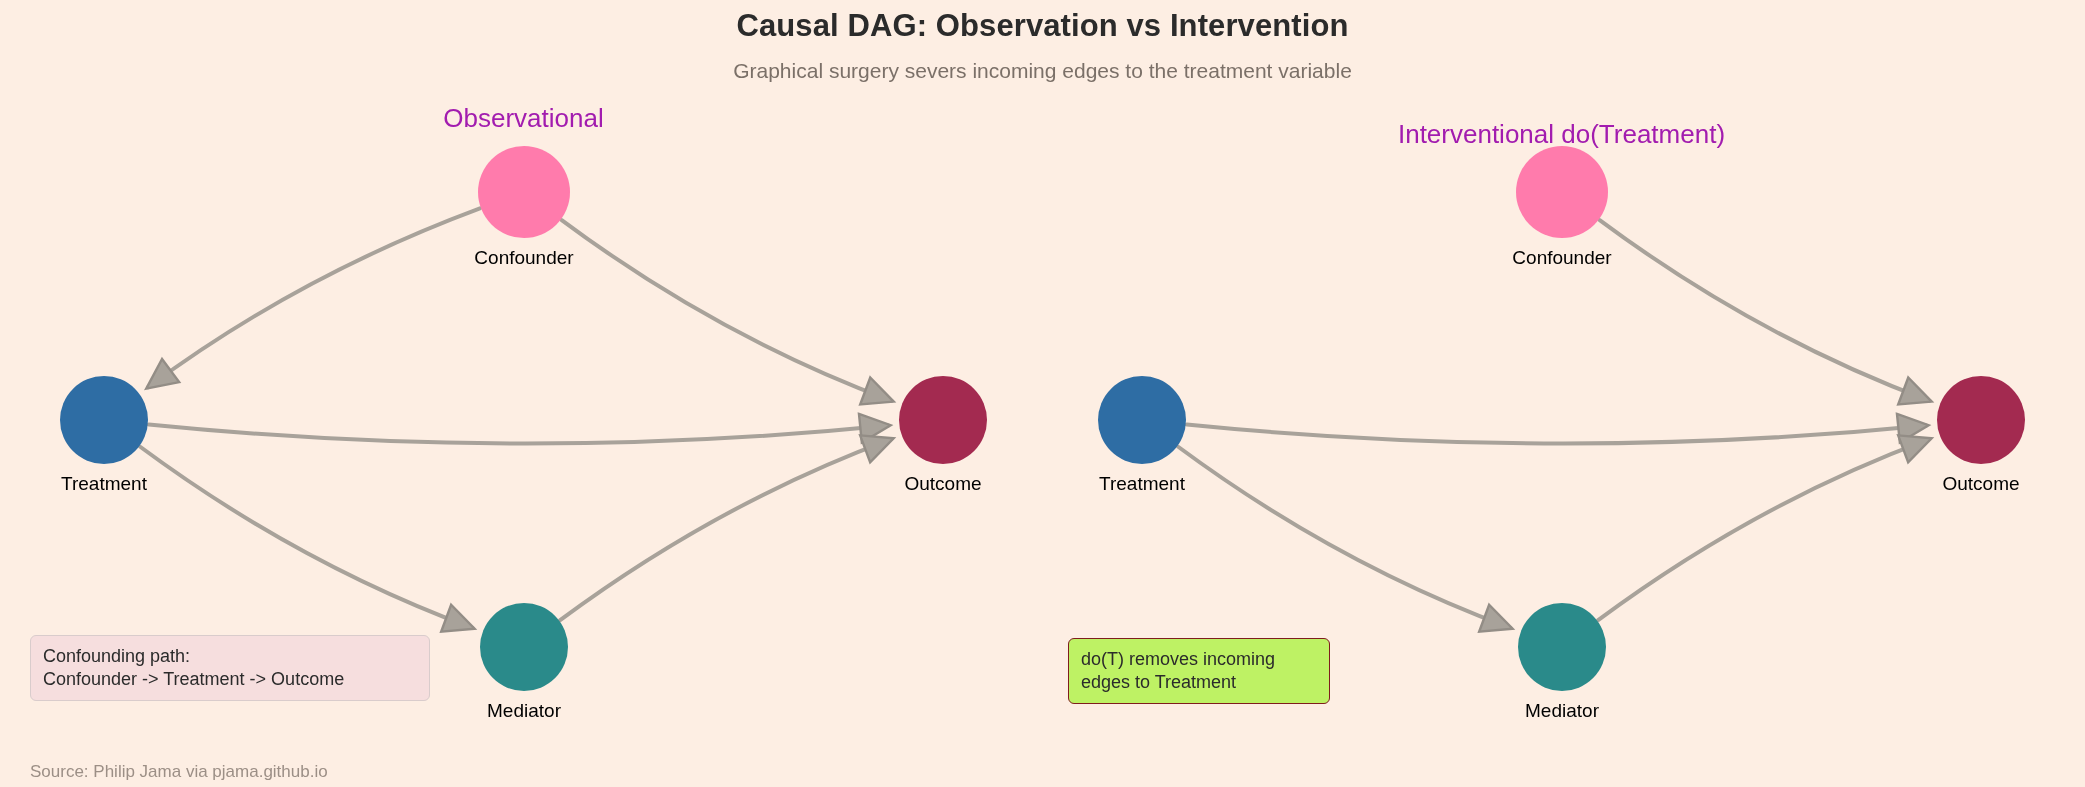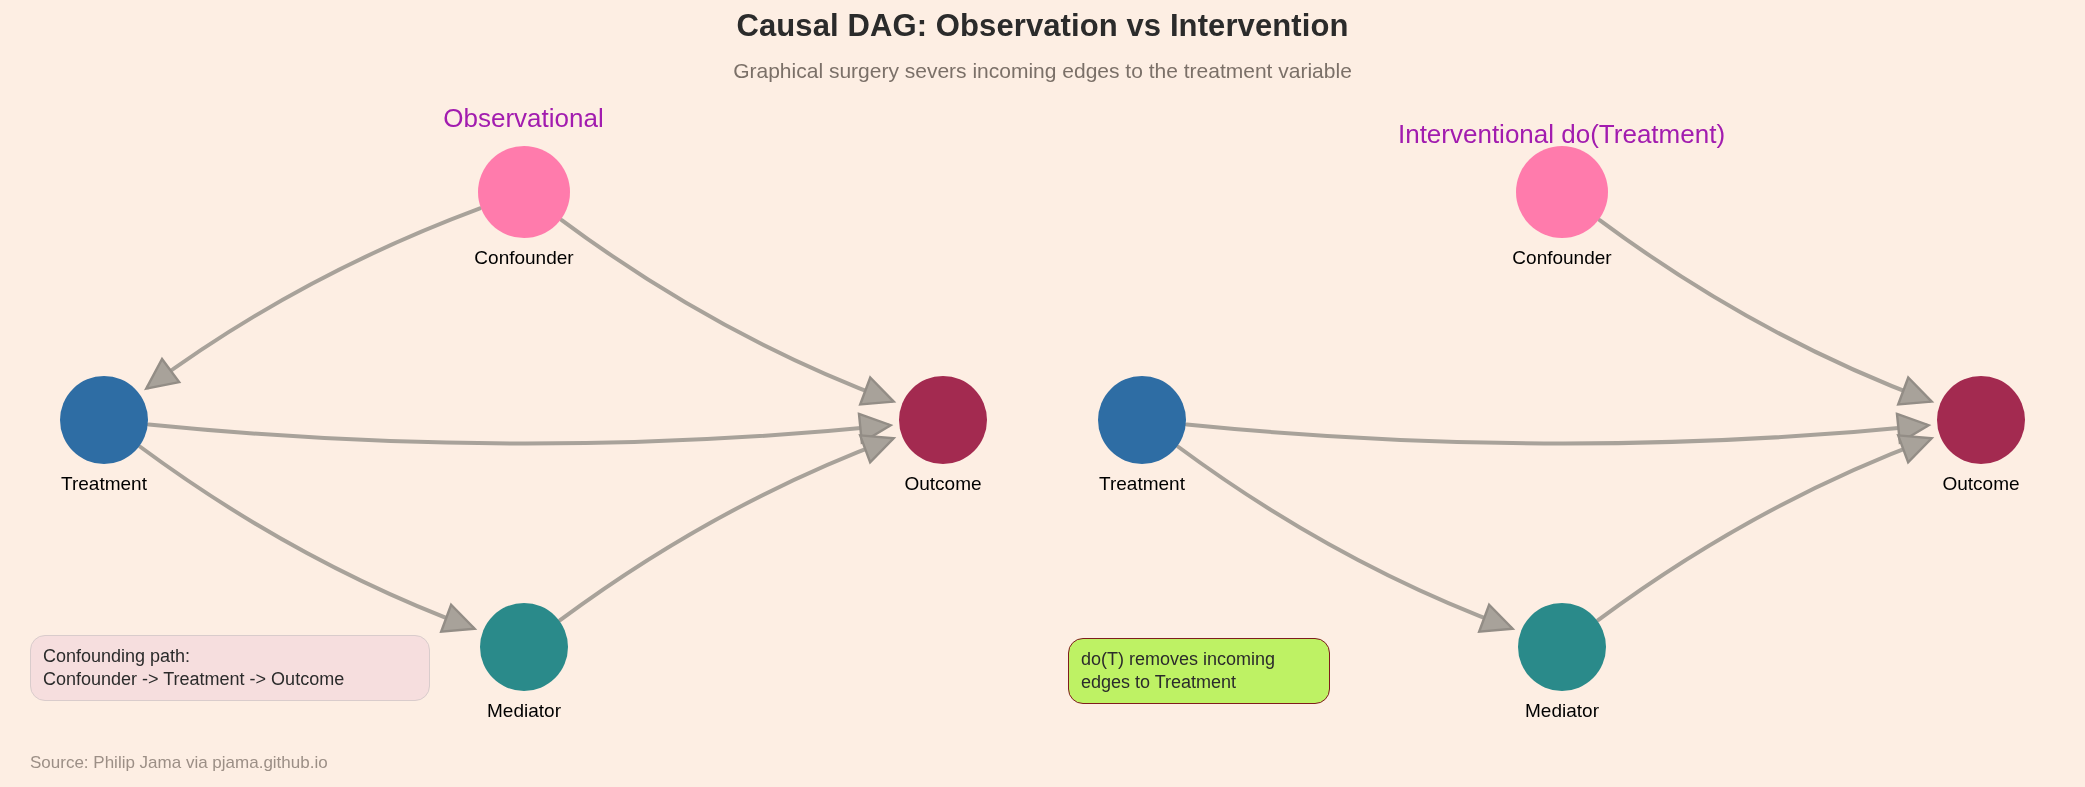--- a/index.html
+++ b/index.html
@@ -22,27 +22,27 @@
   .panel-title{
     position:absolute;font-size:26px;color:#a21caf;
     text-align:center;white-space:nowrap;transform:translateX(-50%);
   }
   .node-label{
     position:absolute;font-size:19px;color:#000000;
     white-space:nowrap;transform:translateX(-50%);
   }
   .note{
     position:absolute;box-sizing:border-box;
-    border-radius:15px;padding:9px 12px;
+    border-radius:6px;padding:9px 12px;
     font-size:18px;line-height:1.28;color:#2b2b2b;white-space:pre-line;
   }
   .note.pink{background:#F6DEDE;border:1px solid #d9cccc;}
   .note.green{background:#bef264;border:1px solid #7f1d1d;}
   .footer{
-    position:absolute;left:30px;bottom:14px;
+    position:absolute;left:30px;bottom:5px;
     font-size:17px;color:#9c8f86;
   }
   svg{position:absolute;top:0;left:0;width:2085px;height:787px;overflow:visible;}
   .edge{fill:none;stroke:#A8A29A;stroke-width:4;stroke-linecap:round;}
   .node-circle{stroke:none;}
 </style>
 </head>
 <body>
 
 <div id="stage">

